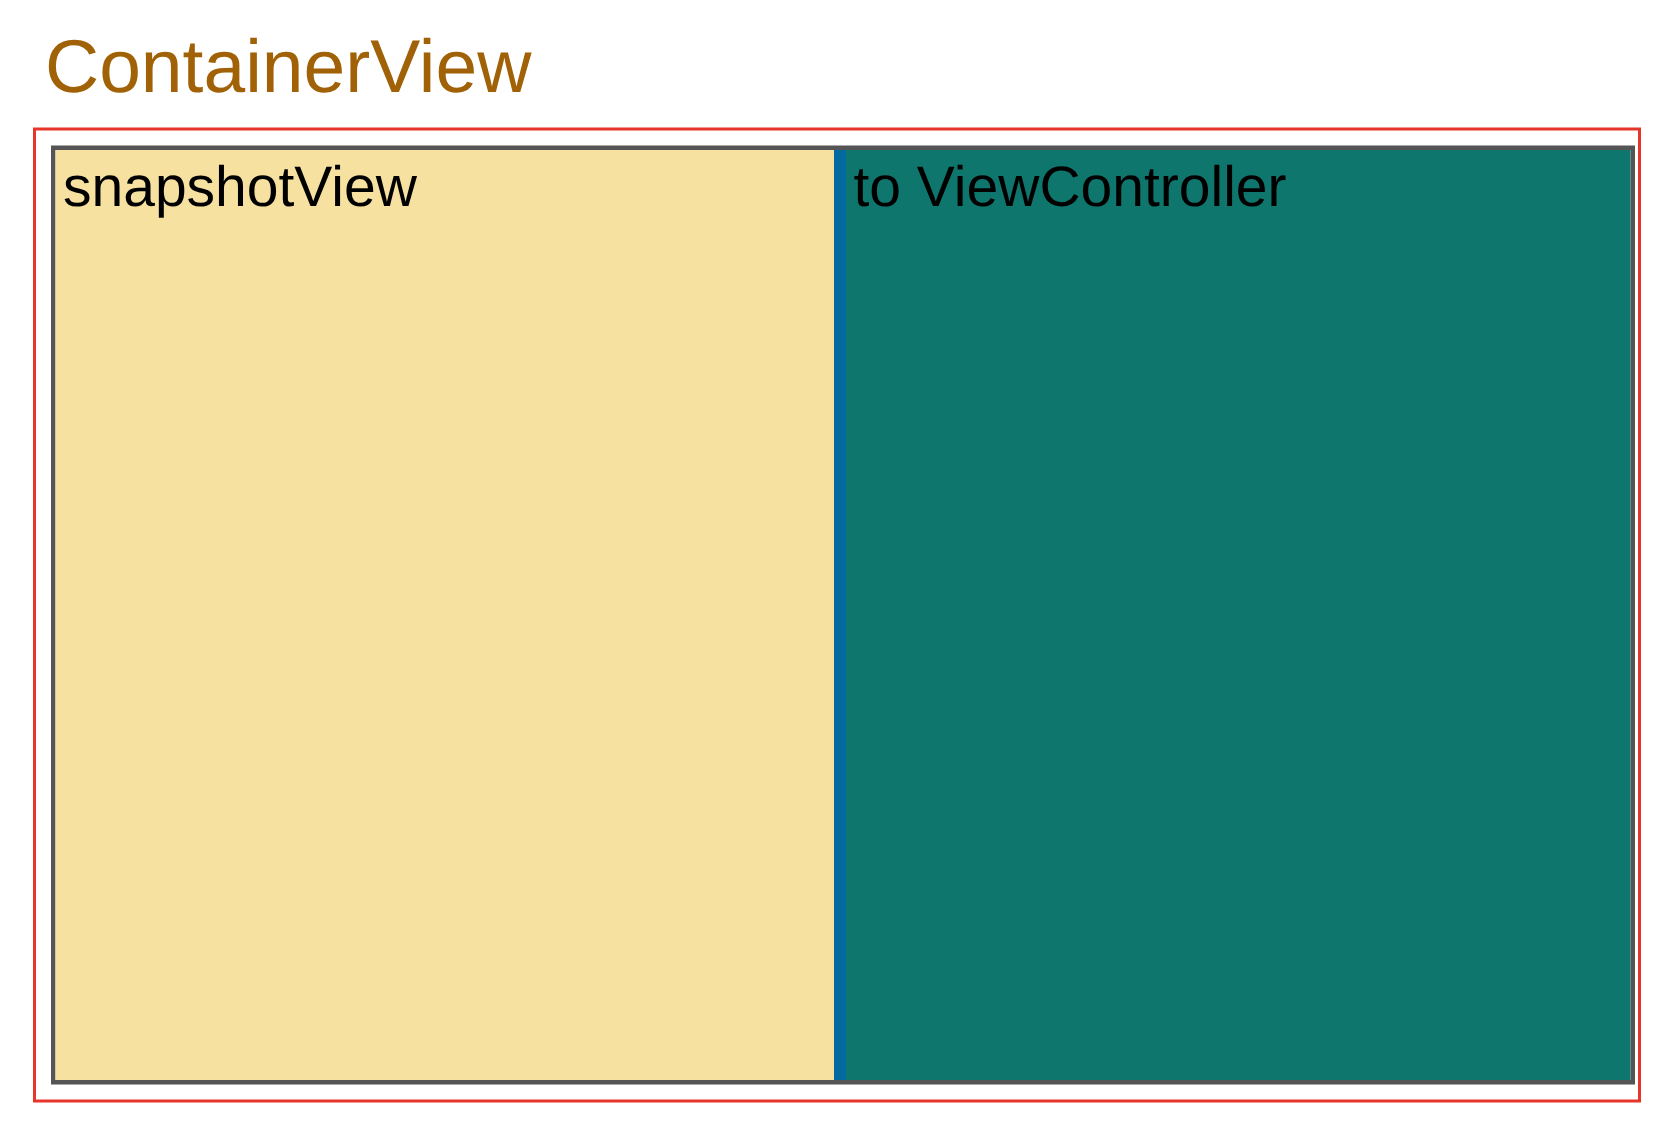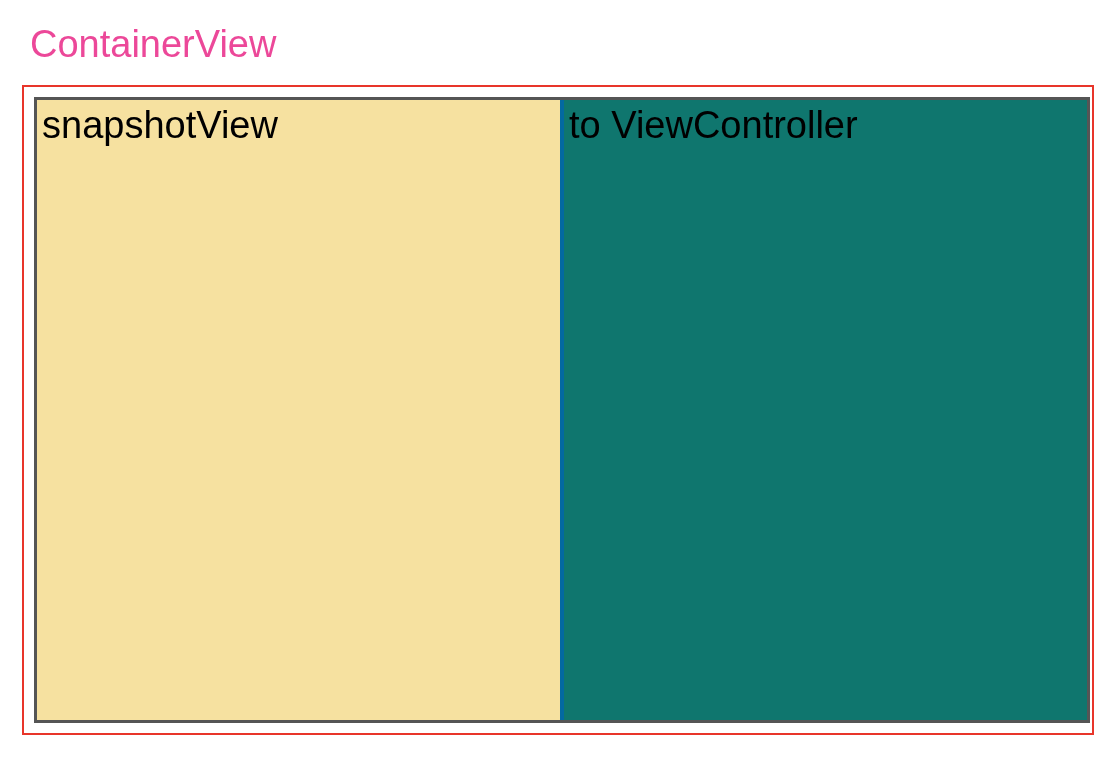--- a/index.html
+++ b/index.html
@@ -11,23 +11,23 @@
     height: 760px;
     background: #ffffff;
     font-family: "Liberation Sans", sans-serif;
     overflow: hidden;
   }
 
   #page-title {
     position: absolute;
     left: 30px;
     top: 22px;
-    font-size: 38px;
+    font-size: 50px;
     line-height: 44px;
-    color: #ec4899;
+    color: #a16207;
     white-space: nowrap;
     letter-spacing: 0px;
   }
 
   
   #container-frame {
     position: absolute;
     left: 22px;
     top: 85px;
     width: 1072px;
@@ -54,21 +54,21 @@
   .view-panel {
     position: relative;
     box-sizing: border-box;
     overflow: hidden;
   }
 
   #snapshot-view {
     width: 527px;
     flex: 0 0 527px;
     background: #f6e1a0;
-    border-right: 4px solid #0369a1;
+    border-right: 8px solid #0369a1;
   }
 
   #to-view-controller {
     flex: 1 1 auto;
     background: #0f766e;
   }
 
   .view-label {
     position: absolute;
     left: 5px;

